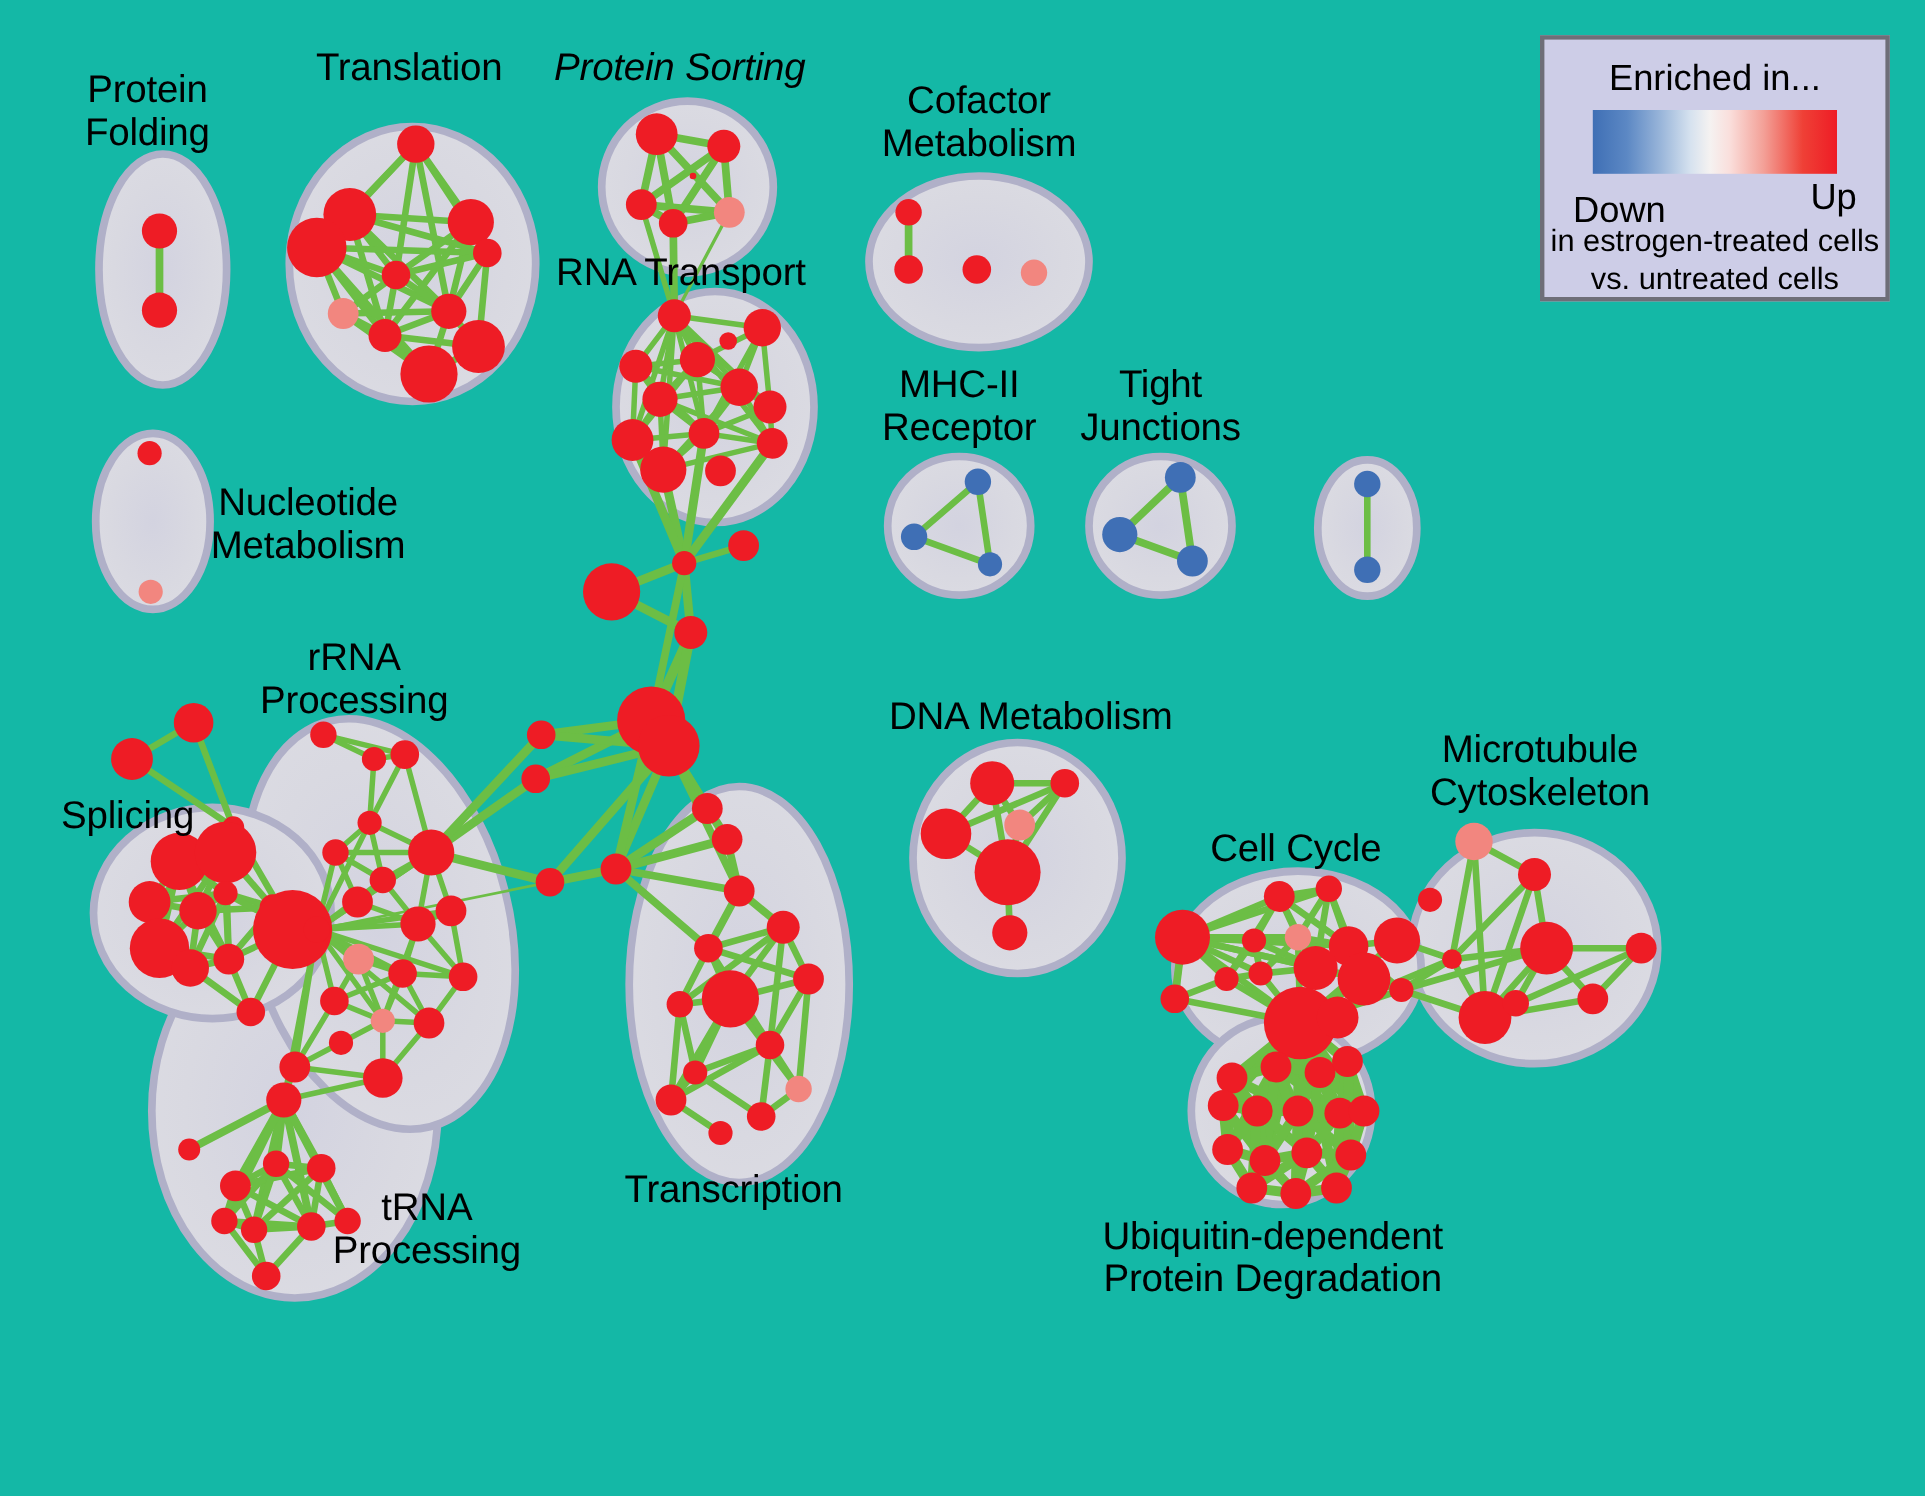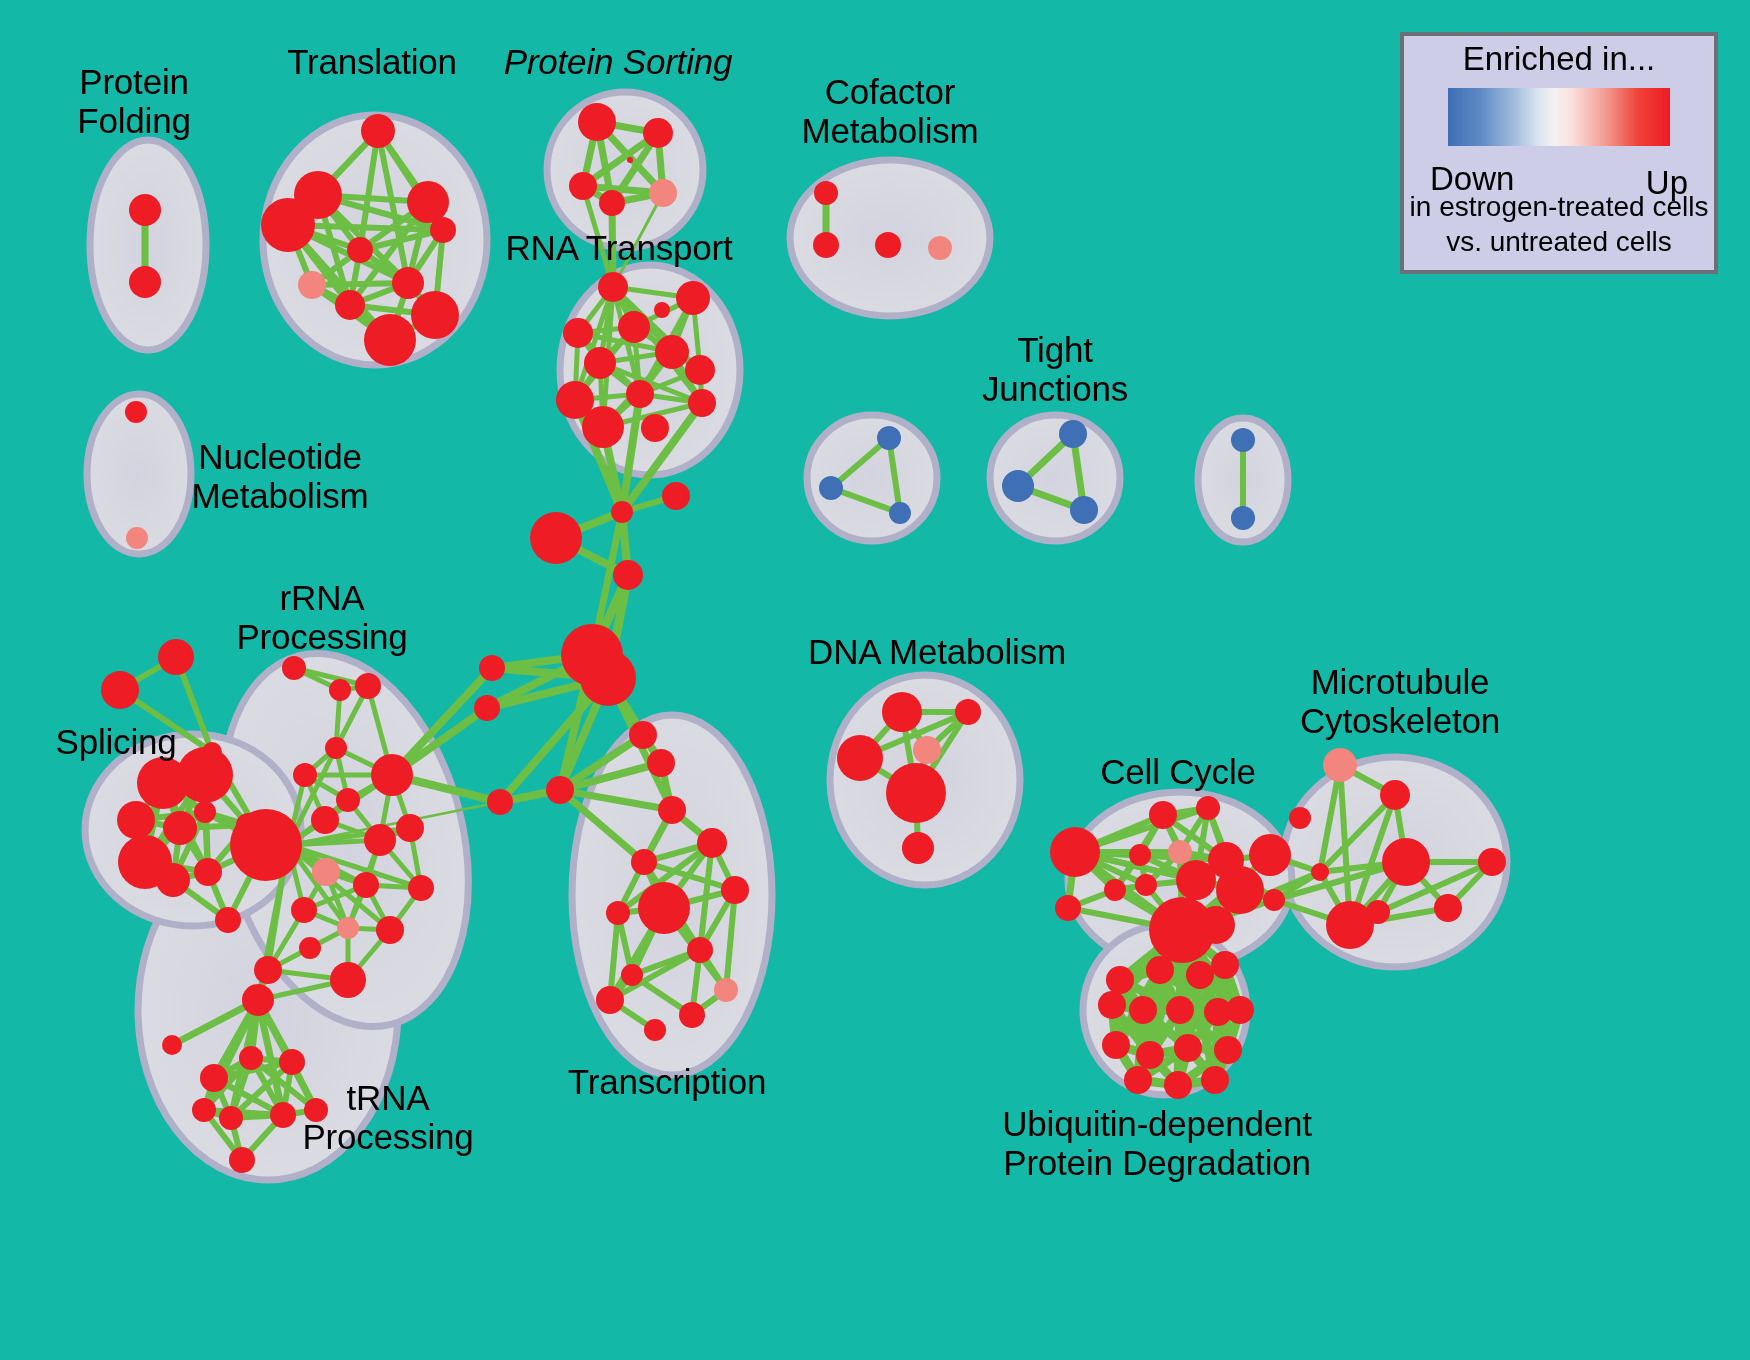--- a/index.html
+++ b/index.html
@@ -29,42 +29,42 @@
   #legend{
     position:absolute;
     left:1400px;top:32px;
     width:318px;height:242px;
     background:#cdcde7;
     border:4px solid #6e6e78;
     box-sizing:border-box;
     text-align:center;
   }
   #legend .ltitle{
-    font-size:33px;color:#000;margin-top:4px;
+    font-size:33px;color:#000;margin-top:16px;
     font-family:"Liberation Sans", sans-serif;
   }
   #cbar{
     margin:10px auto 0 auto;
     width:222px;height:58px;
     background:linear-gradient(to right,
       #3f6fb5 0%,
       #5c88c4 14%,
       #9ab6da 28%,
       #d6e2ef 40%,
       #f5f2f1 48%,
       #fadfdc 56%,
       #f3a097 70%,
       #ef4036 86%,
       #ee1c25 100%);
   }
   #legend .endrow{
     position:relative;width:258px;margin:2px auto 0 auto;height:40px;
   }
   #legend .down{position:absolute;left:0;top:12px;font-size:33px;}
-  #legend .up{position:absolute;right:0;top:0;font-size:33px;margin-top:16px;}
+  #legend .up{position:absolute;right:0;top:0;font-size:33px;}
   #legend .sub{font-size:28px;color:#000;line-height:1.18;margin-top:2px;}
 </style>
 </head>
 <body>
 
 <div id="stage">
 
   <svg id="net" viewBox="0 0 1750 1360" xmlns="http://www.w3.org/2000/svg">
     <defs>
       <radialGradient id="clusterGrad" cx="50%" cy="50%" r="62%">
@@ -773,20 +773,22 @@
     </g>
   </svg>
 
   <div class="lbl" style="left:134px;top:62px;">Protein
 Folding</div>
   <div class="lbl" style="left:372px;top:42px;">Translation</div>
   <div class="lbl" style="left:618px;top:42px;font-style:italic;">Protein Sorting</div>
   <div class="lbl" style="left:619px;top:228px;">RNA Transport</div>
   <div class="lbl" style="left:890px;top:72px;">Cofactor
 Metabolism</div>
+  <div class="lbl" style="left:872px;top:330px;">MHC-II
+Receptor</div>
   <div class="lbl" style="left:1055px;top:330px;">Tight
 Junctions</div>
   <div class="lbl" style="left:280px;top:437px;">Nucleotide
 Metabolism</div>
   <div class="lbl" style="left:322px;top:578px;">rRNA
 Processing</div>
   <div class="lbl" style="left:116px;top:722px;">Splicing</div>
   <div class="lbl" style="left:388px;top:1078px;">tRNA
 Processing</div>
   <div class="lbl" style="left:667px;top:1062px;">Transcription</div>

